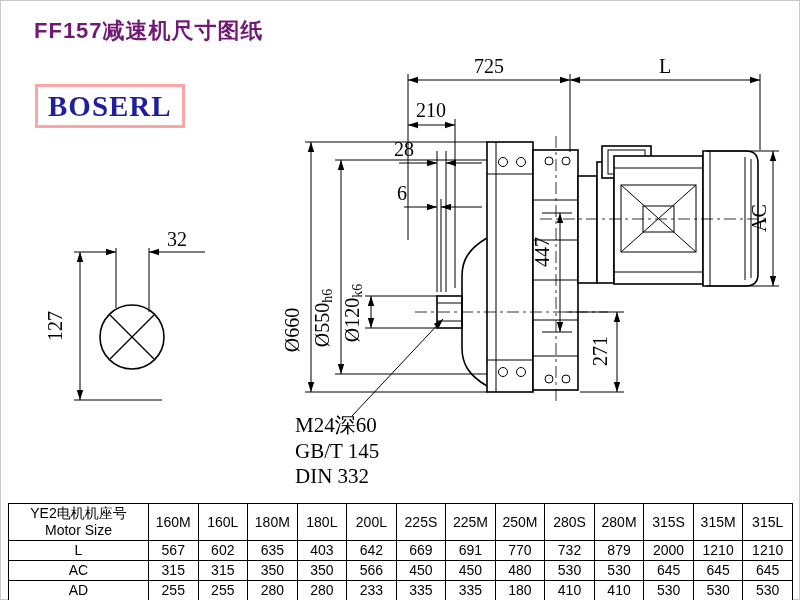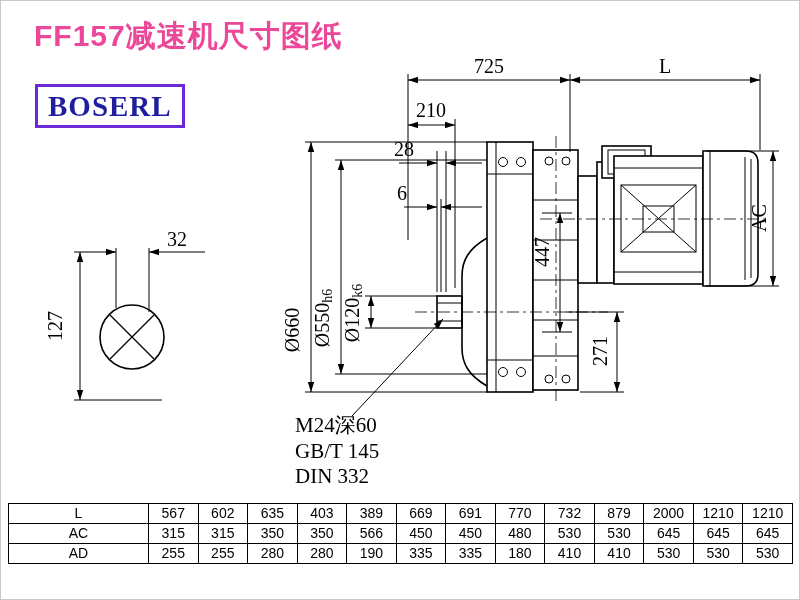--- a/index.html
+++ b/index.html
@@ -1,20 +1,20 @@
 <!DOCTYPE html>
 <html><head>
 <meta charset="utf-8">
 <style>
   html,body{margin:0;padding:0;background:#ffffff;}
   .page{position:relative;width:800px;height:600px;background:#fff;overflow:hidden;
         font-family:"Liberation Sans","DejaVu Sans",sans-serif;box-shadow:inset 0 0 0 1px #c9c9c9;}
-  .title{position:absolute;left:34px;top:16px;font-size:30px;font-weight:bold;color:#ec4899;
+  .title{position:absolute;left:34px;top:16px;font-size:22px;font-weight:bold;color:#701a75;
          letter-spacing:1px;white-space:nowrap;}
-  .logo{position:absolute;left:35px;top:84px;border:3px solid #6d28d9;height:38px;
+  .logo{position:absolute;left:35px;top:84px;border:3px solid #fca5a5;height:38px;
         display:flex;align-items:center;padding:0 10px;background:#fff;}
   .logo span{font-family:"Liberation Serif","DejaVu Serif",serif;font-weight:bold;
              font-size:29px;color:#1f1f9e;letter-spacing:1px;}
   svg.drawing{position:absolute;left:0;top:0;}
 
   
   .ol {stroke:#000;stroke-width:1.6;fill:none;}
   .olf{stroke:#000;stroke-width:1.6;fill:#fff;}
   .dl {stroke:#000;stroke-width:1;fill:none;}
   .dl2{stroke:#000;stroke-width:1.2;fill:none;}
@@ -183,27 +183,46 @@
       <text class="note" x="295" y="483">DIN 332</text>
     </g>
   </svg>
 
   <table class="size-table">
     <colgroup>
         <col style="width:140px">
         <col span="13">
       </colgroup>
     <tbody>
+        <tr class="hrow">
+      <th class="hcell">
+        <span>YE2电机机座号</span>
+        <span>Motor Size</span>
+      </th>
+      <th>160M</th>
+      <th>160L</th>
+      <th>180M</th>
+      <th>180L</th>
+      <th>200L</th>
+      <th>225S</th>
+      <th>225M</th>
+      <th>250M</th>
+      <th>280S</th>
+      <th>280M</th>
+      <th>315S</th>
+      <th>315M</th>
+      <th>315L</th>
+    </tr>
     <tr>
       <td>L</td>
       <td>567</td>
       <td>602</td>
       <td>635</td>
       <td>403</td>
-      <td>389</td>
+      <td>642</td>
       <td>669</td>
       <td>691</td>
       <td>770</td>
       <td>732</td>
       <td>879</td>
       <td>2000</td>
       <td>1210</td>
       <td>1210</td>
     </tr>
     <tr>
@@ -221,21 +240,21 @@
       <td>645</td>
       <td>645</td>
       <td>645</td>
     </tr>
     <tr>
       <td>AD</td>
       <td>255</td>
       <td>255</td>
       <td>280</td>
       <td>280</td>
-      <td>190</td>
+      <td>233</td>
       <td>335</td>
       <td>335</td>
       <td>180</td>
       <td>410</td>
       <td>410</td>
       <td>530</td>
       <td>530</td>
       <td>530</td>
     </tr>
   </tbody>

